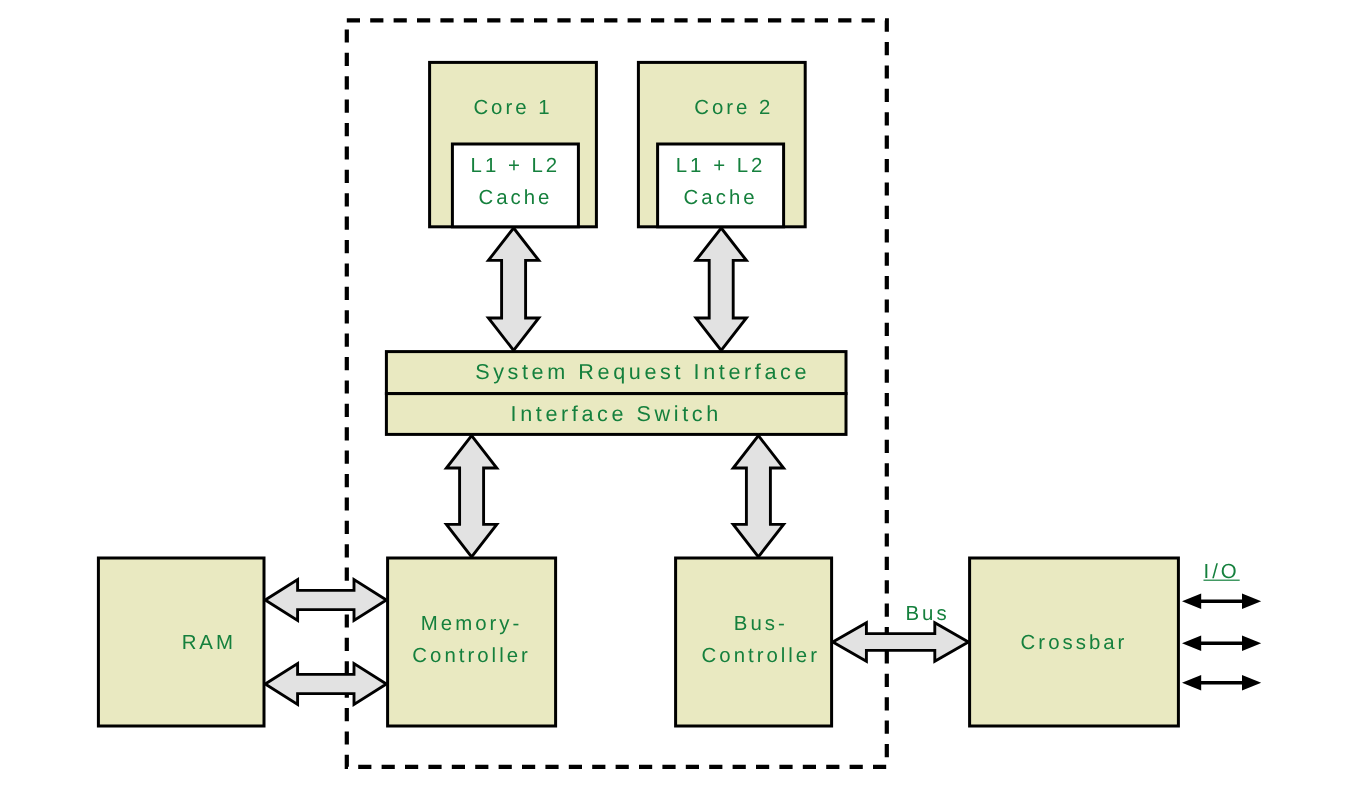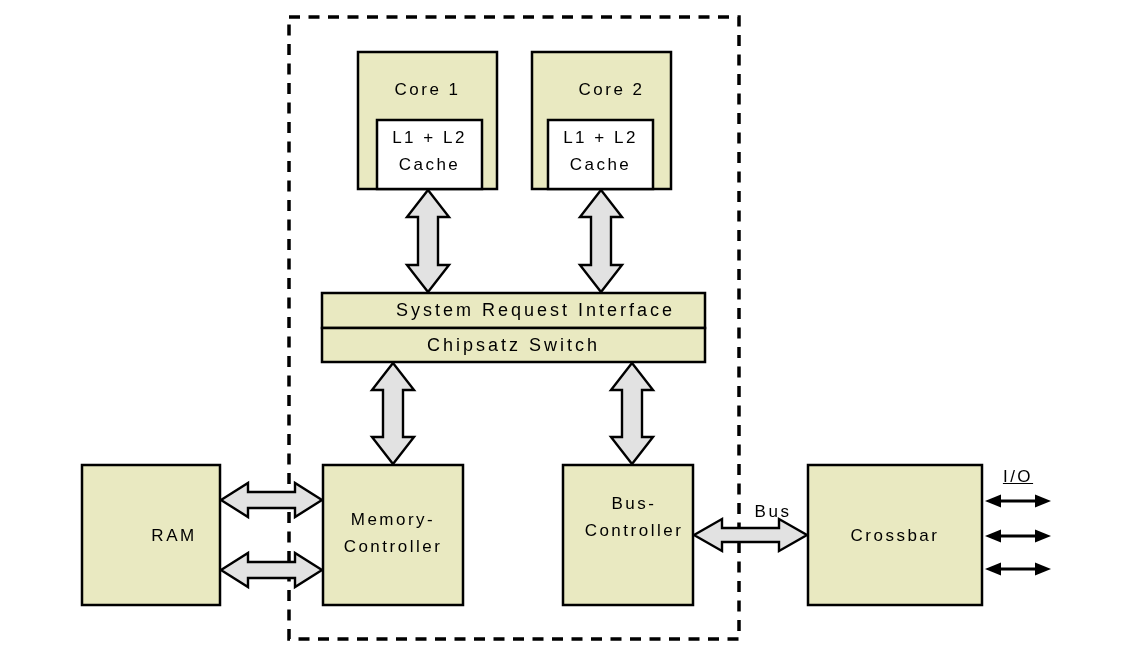--- a/index.html
+++ b/index.html
@@ -44,40 +44,40 @@
     stroke-linejoin: miter;
   }
   .thin-arrow-shaft { stroke: var(--line); stroke-width: 3; }
   .thin-arrow-head  { fill: var(--line); stroke: none; }
   .lbl {
     position: absolute;
     text-align: center;
     font-size: 17px;
     letter-spacing: 2.5px;
     white-space: nowrap;
-    color: #000000;
+    color: #15803d;
   }
   .lbl.two-line { line-height: 27px; }
   .lbl.bar-label {
     display: flex;
     align-items: center;
     justify-content: center;
     font-size: 18px;
     letter-spacing: 3px;
   }
   
   #core1-label        { left: 358px; top: 80px;  width: 139px; }
   #core2-label        { left: 532px; top: 80px;  width: 139px; padding-left: 20px; }
   #cache1-label       { left: 377px; top: 124px; width: 105px; }
   #cache2-label       { left: 548px; top: 124px; width: 105px; }
   #sri-label          { left: 322px; top: 293px; width: 383px; height: 35px; padding-left: 44px; }
   #crossbar-label     { left: 322px; top: 328px; width: 383px; height: 34px; }
   #ram-label          { left: 82px;  top: 526px; width: 138px; margin-left: 23px; }
   #memctrl-label      { left: 323px; top: 506px; width: 140px; }
-  #busctrl-label      { left: 563px; top: 490px; width: 142px; }
+  #busctrl-label      { left: 563px; top: 506px; width: 142px; }
   #chipset-label      { left: 808px; top: 526px; width: 174px; }
   #bus-label          { left: 742px; top: 502px; width: 62px;  }
   #io-label           { left: 986px; top: 467px; width: 64px; text-decoration: underline;  }
 </style>
 </head>
 <body>
 
 <div id="stage">
 
   <svg id="diagram-svg" width="1126" height="668" viewBox="0 0 1126 668">
@@ -126,21 +126,21 @@
   <div class="lbl two-line" id="cache1-label">
     <div>L1 + L2</div>
     <div>Cache</div>
   </div>
   <div class="lbl two-line" id="cache2-label">
     <div>L1 + L2</div>
     <div>Cache</div>
   </div>
 
   <div class="lbl bar-label" id="sri-label">System Request Interface</div>
-  <div class="lbl bar-label" id="crossbar-label">Chipsatz Switch</div>
+  <div class="lbl bar-label" id="crossbar-label">Interface Switch</div>
 
   <div class="lbl" id="ram-label">RAM</div>
 
   <div class="lbl two-line" id="memctrl-label">
     <div>Memory-</div>
     <div>Controller</div>
   </div>
   <div class="lbl two-line" id="busctrl-label">
     <div>Bus-</div>
     <div>Controller</div>

